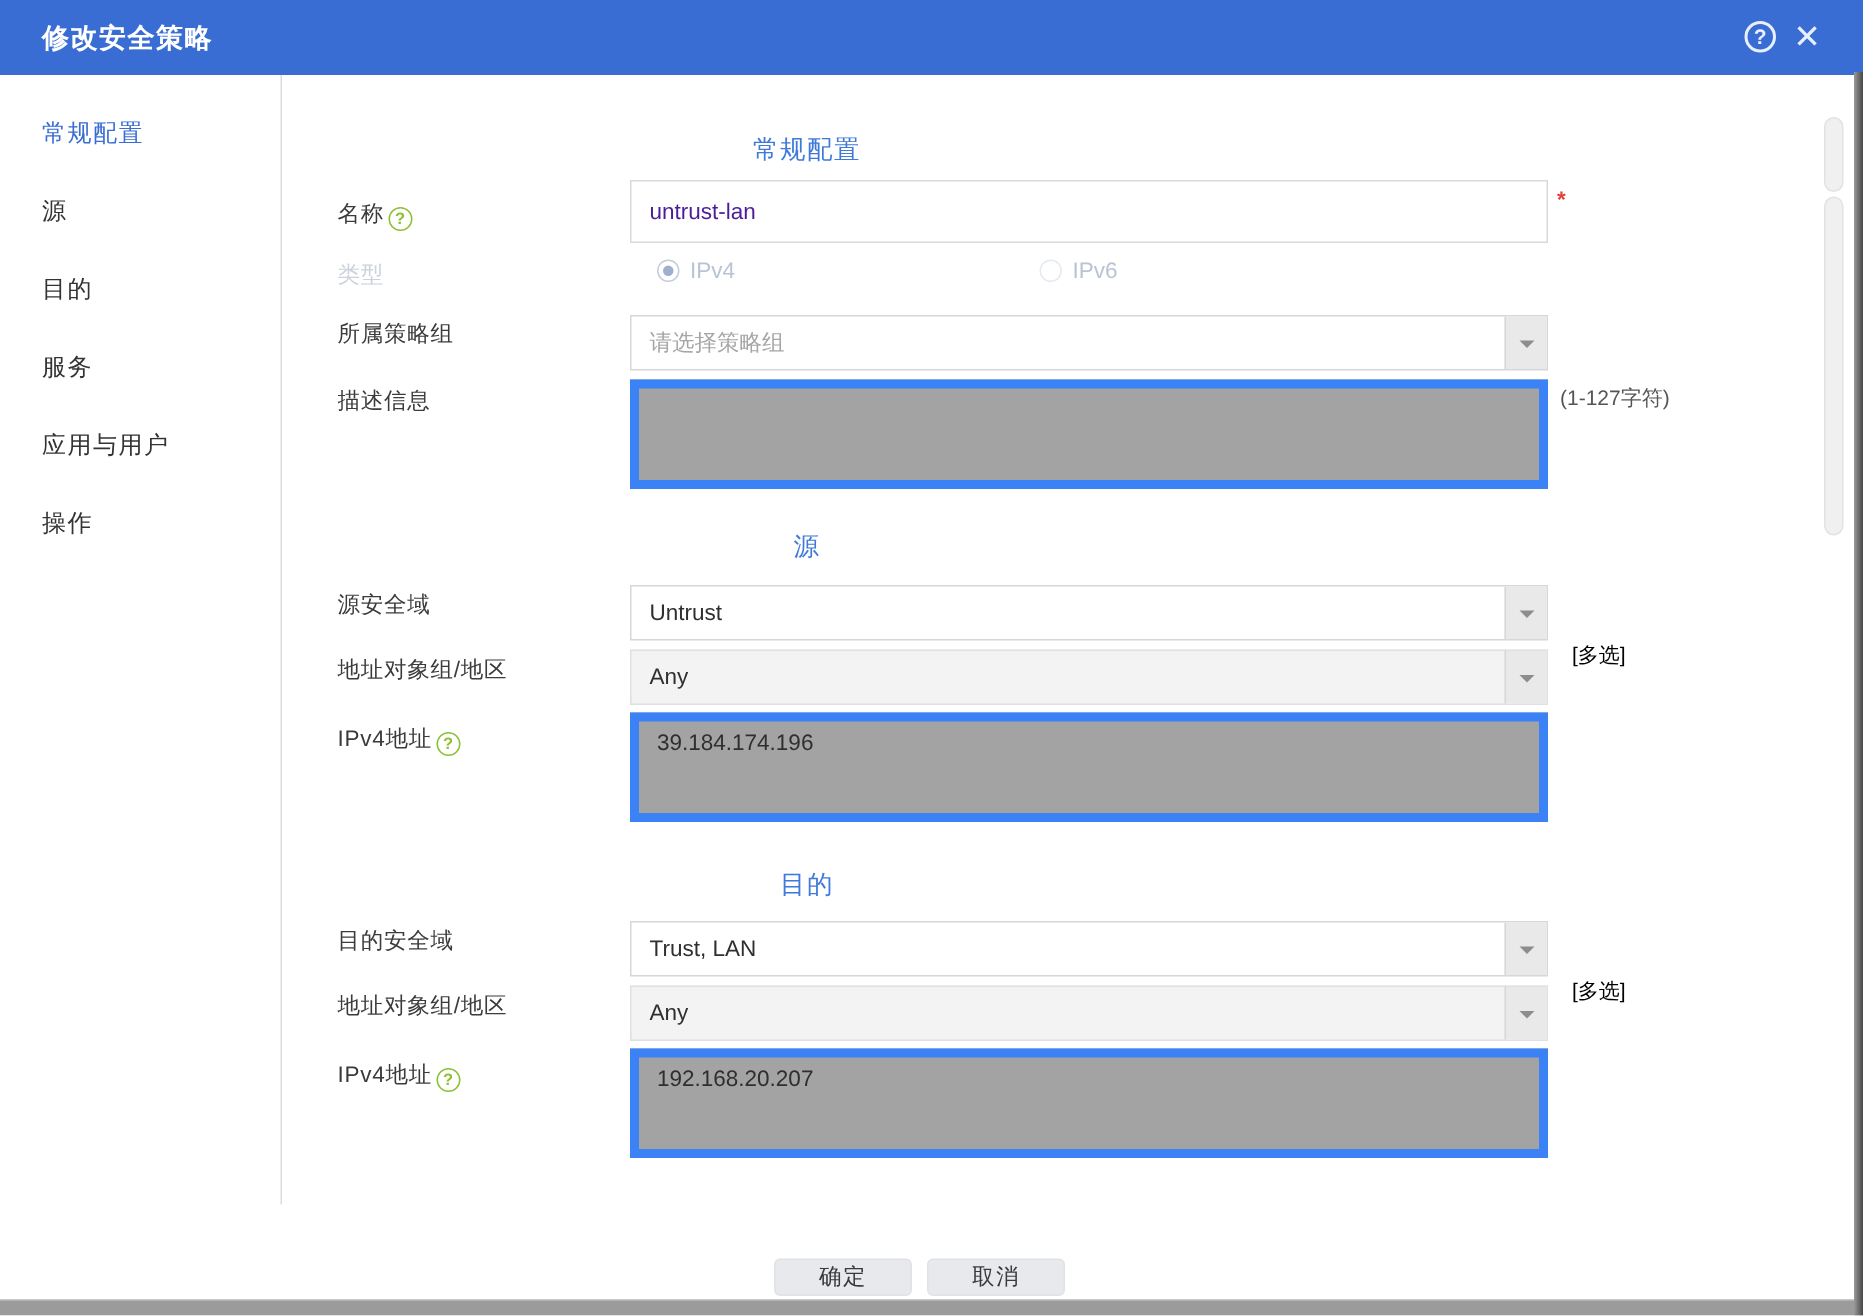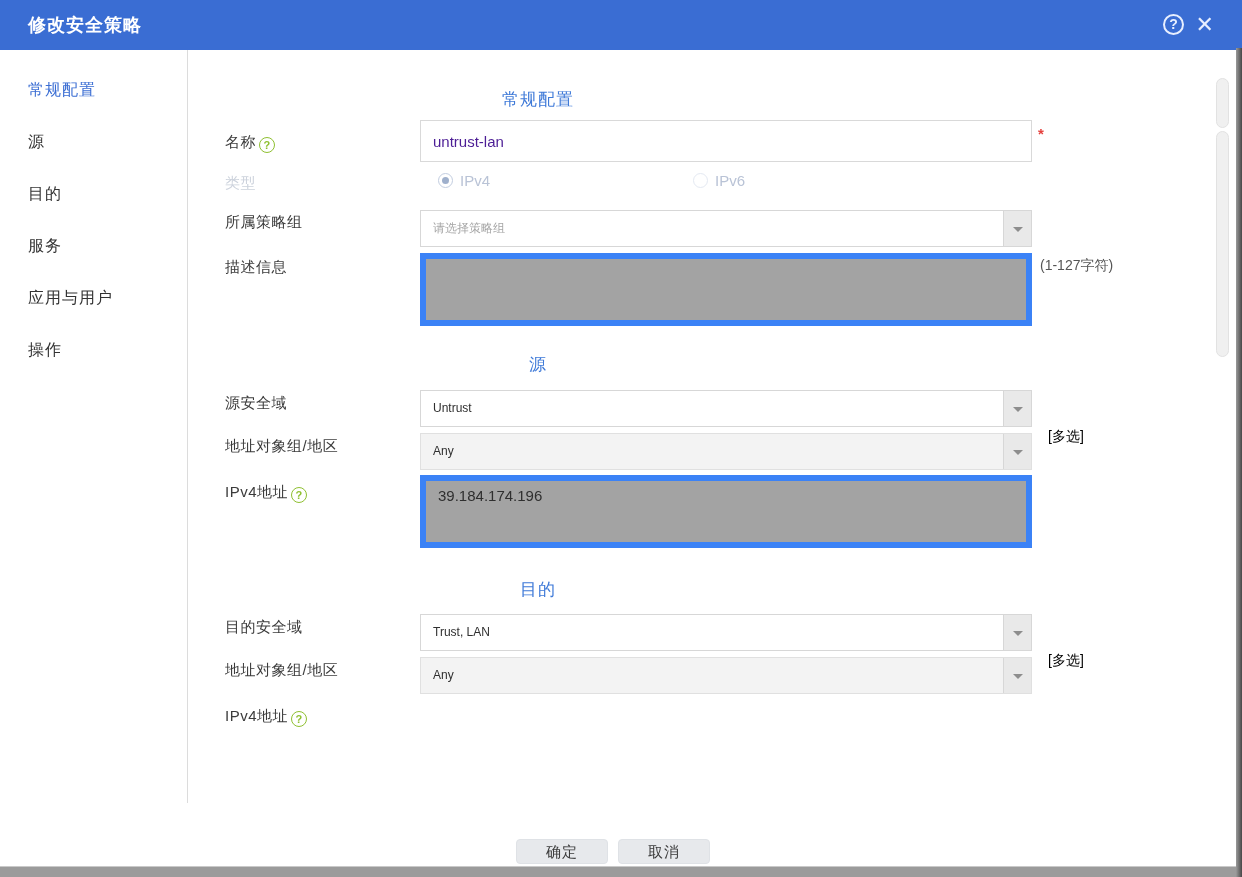--- a/index.html
+++ b/index.html
@@ -49,21 +49,21 @@
     color:#b9c3d6; font-size:15px; }
   .radio-circle { width:15px; height:15px; border-radius:50%; border:1px solid #c2cde0;
     position:relative; background:#fff; }
   .radio-circle.checked::after { content:""; position:absolute; left:3px; top:3px; width:7px;
     height:7px; border-radius:50%; background:#9fb0cc; }
   .radio-circle.faint { border-color:#e4e9f2; }
 
   .dropdown { position:absolute; left:232px; width:612px; height:37px; border:1px solid #d7d7d7;
     background:#fff; cursor:pointer; }
   .dropdown.gray { background:#f3f3f3; border-color:#e0e0e0; }
-  .dropdown .val { position:absolute; left:12px; top:0; line-height:35px; font-size:12px; color:#2f2f2f; }
+  .dropdown .val { position:absolute; left:12px; top:0; line-height:35px; font-size:15px; color:#2f2f2f; }
   .dropdown .val.placeholder { color:#a6a6a6; }
   .arrow-btn { position:absolute; right:0; top:0; width:28px; height:100%; background:#e9e9e9;
     border-left:1px solid #d7d7d7; cursor:pointer; }
   .arrow-btn .tri { position:absolute; left:50%; top:50%; margin-left:-5px; margin-top:-2px;
     width:0; height:0; border:5px solid transparent; border-top-color:#8d8d8d; }
 
   .area-input { position:absolute; left:232px; width:612px; height:73px; border:6px solid #3b82f6;
     font-size:15px; color:#2f2f2f; padding:6px 12px; resize:none; outline:none; background:#a3a3a3;
     font-family:"Liberation Sans", sans-serif; }
 
@@ -169,20 +169,21 @@
     <div class="dropdown gray" style="top:607px;">
       <span class="val">Any</span>
       <span class="arrow-btn">
           <span class="tri"></span>
         </span>
     </div>
 
     <div class="field-label" style="top:657px;">
       <span>IPv4地址</span><span class="help-q">?</span>
     </div>
+    <textarea class="area-input" style="top: 649px;">192.168.20.207</textarea>
 
     <button class="btn" style="left:328px; top:789px;">确定</button>
     <button class="btn" style="left:430px; top:789px;">取消</button>
   </div>
 
   <div class="scroll-thumb" style="top:78px; height:50px;"></div>
   <div class="scroll-thumb" style="top:131px; height:226px;"></div>
 
   <div class="bottom-bar"></div>
   <div class="right-edge"></div>

